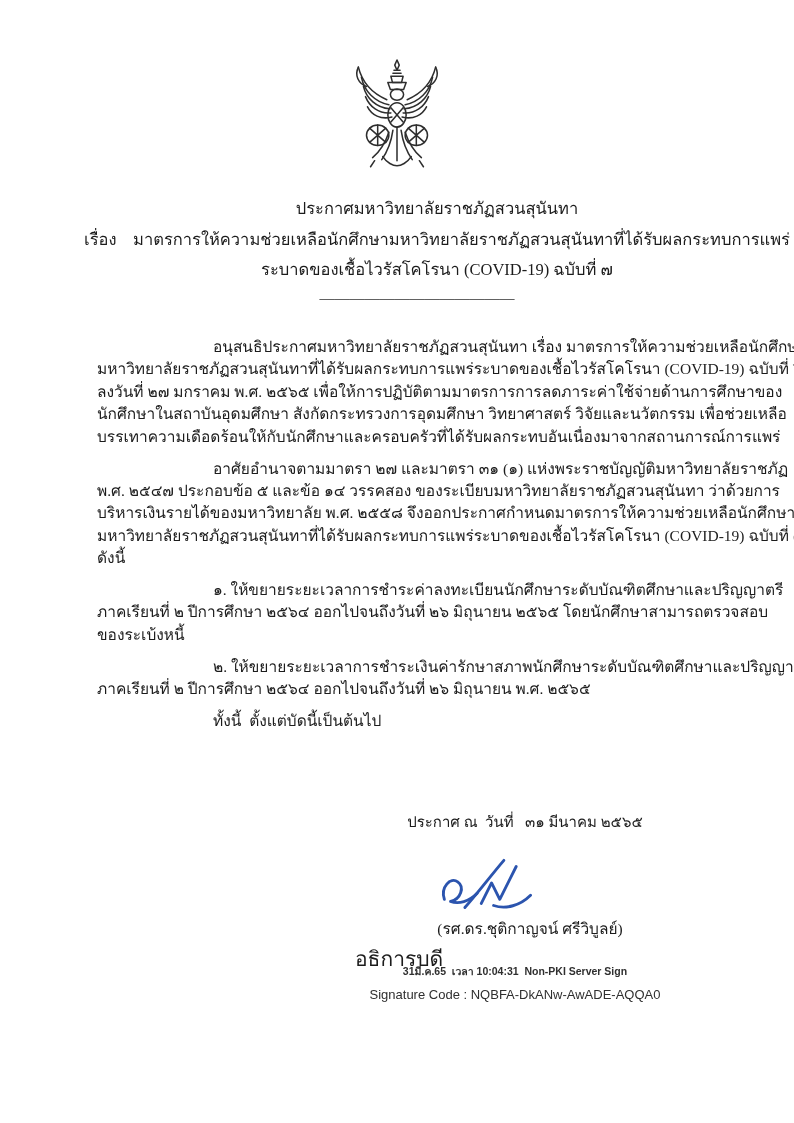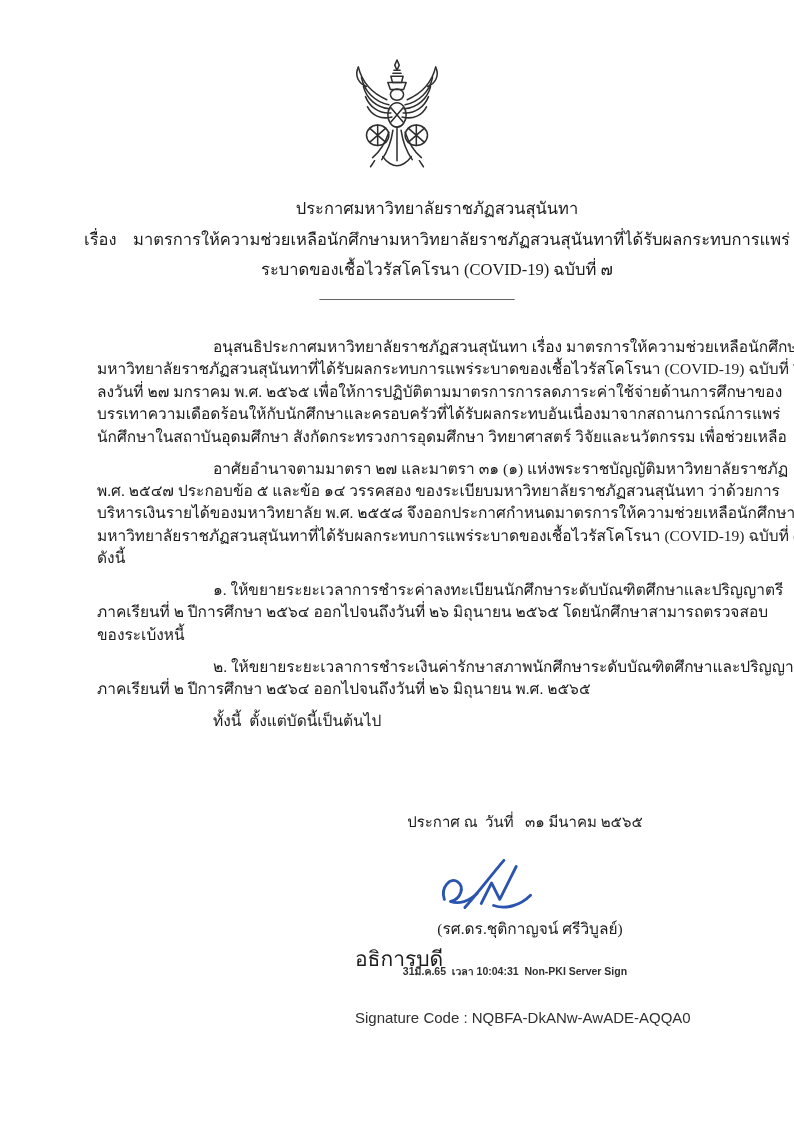--- a/index.html
+++ b/index.html
@@ -26,22 +26,22 @@
   .dateline{position:absolute;left:380px;top:810px;width:290px;text-align:center;
             font-size:15px;white-space:pre;}
   .signature-svg{position:absolute;left:430px;top:854px;width:118px;height:64px;}
   .signer-name{position:absolute;left:370px;top:916px;width:320px;text-align:center;
                font-size:15.5px;white-space:pre;}
   .signer-title{position:absolute;left:355px;top:942px;width:320px;text-align:left;
                 font-size:21px;}
   .sign-meta{position:absolute;left:355px;top:963px;width:320px;text-align:center;
              font-size:10.5px;color:#2f2f2f;
              font-family:"Liberation Sans","DejaVu Sans",sans-serif;white-space:pre;font-weight:bold;}
-  .sign-code{position:absolute;left:355px;top:1009px;width:320px;text-align:center;
-             font-size:15px;color:#2f2f2f;
+  .sign-code{position:absolute;left:355px;top:987px;width:320px;text-align:center;
+             font-size:13px;color:#2f2f2f;
              font-family:"Liberation Sans","DejaVu Sans",sans-serif;white-space:pre;}
 </style>
 </head>
 <body>
 
 <div class="page">
 
   <svg class="emblem" viewBox="0 0 120 118" xmlns="http://www.w3.org/2000/svg">
     <g stroke="#2e2e2e" stroke-width="1.5" fill="none" stroke-linecap="round" stroke-linejoin="round">
       <path d="M60 1 l2.2 5 -2.2 5 -2.2 -5 z"></path>
@@ -82,22 +82,22 @@
     <div class="hline">เรื่อง    มาตรการให้ความช่วยเหลือนักศึกษามหาวิทยาลัยราชภัฏสวนสุนันทาที่ได้รับผลกระทบการแพร่</div>
     <div class="hline">ระบาดของเชื้อไวรัสโคโรนา (COVID-19) ฉบับที่ ๗</div>
   </div>
   <div class="separator">—————————————</div>
 
   <div class="body">
     <div class="par">
       <div class="line first">อนุสนธิประกาศมหาวิทยาลัยราชภัฏสวนสุนันทา เรื่อง มาตรการให้ความช่วยเหลือนักศึกษา</div>
       <div class="line">มหาวิทยาลัยราชภัฏสวนสุนันทาที่ได้รับผลกระทบการแพร่ระบาดของเชื้อไวรัสโคโรนา (COVID-19) ฉบับที่ ๖</div>
       <div class="line">ลงวันที่ ๒๗ มกราคม พ.ศ. ๒๕๖๕ เพื่อให้การปฏิบัติตามมาตรการการลดภาระค่าใช้จ่ายด้านการศึกษาของ</div>
+      <div class="line">นักศึกษาในสถาบันอุดมศึกษา สังกัดกระทรวงการอุดมศึกษา วิทยาศาสตร์ วิจัยและนวัตกรรม เพื่อช่วยเหลือ</div>
       <div class="line">บรรเทาความเดือดร้อนให้กับนักศึกษาและครอบครัวที่ได้รับผลกระทบอันเนื่องมาจากสถานการณ์การแพร่</div>
-      <div class="line">นักศึกษาในสถาบันอุดมศึกษา สังกัดกระทรวงการอุดมศึกษา วิทยาศาสตร์ วิจัยและนวัตกรรม เพื่อช่วยเหลือ</div>
     </div>
     <div class="par">
       <div class="line first">อาศัยอำนาจตามมาตรา ๒๗ และมาตรา ๓๑ (๑) แห่งพระราชบัญญัติมหาวิทยาลัยราชภัฏ</div>
       <div class="line">พ.ศ. ๒๕๔๗ ประกอบข้อ ๕ และข้อ ๑๔ วรรคสอง ของระเบียบมหาวิทยาลัยราชภัฏสวนสุนันทา ว่าด้วยการ</div>
       <div class="line">บริหารเงินรายได้ของมหาวิทยาลัย พ.ศ. ๒๕๕๘ จึงออกประกาศกำหนดมาตรการให้ความช่วยเหลือนักศึกษา</div>
       <div class="line">มหาวิทยาลัยราชภัฏสวนสุนันทาที่ได้รับผลกระทบการแพร่ระบาดของเชื้อไวรัสโคโรนา (COVID-19) ฉบับที่ ๗</div>
       <div class="line">ดังนี้</div>
     </div>
     <div class="par">
       <div class="line first">๑. ให้ขยายระยะเวลาการชำระค่าลงทะเบียนนักศึกษาระดับบัณฑิตศึกษาและปริญญาตรี</div>

